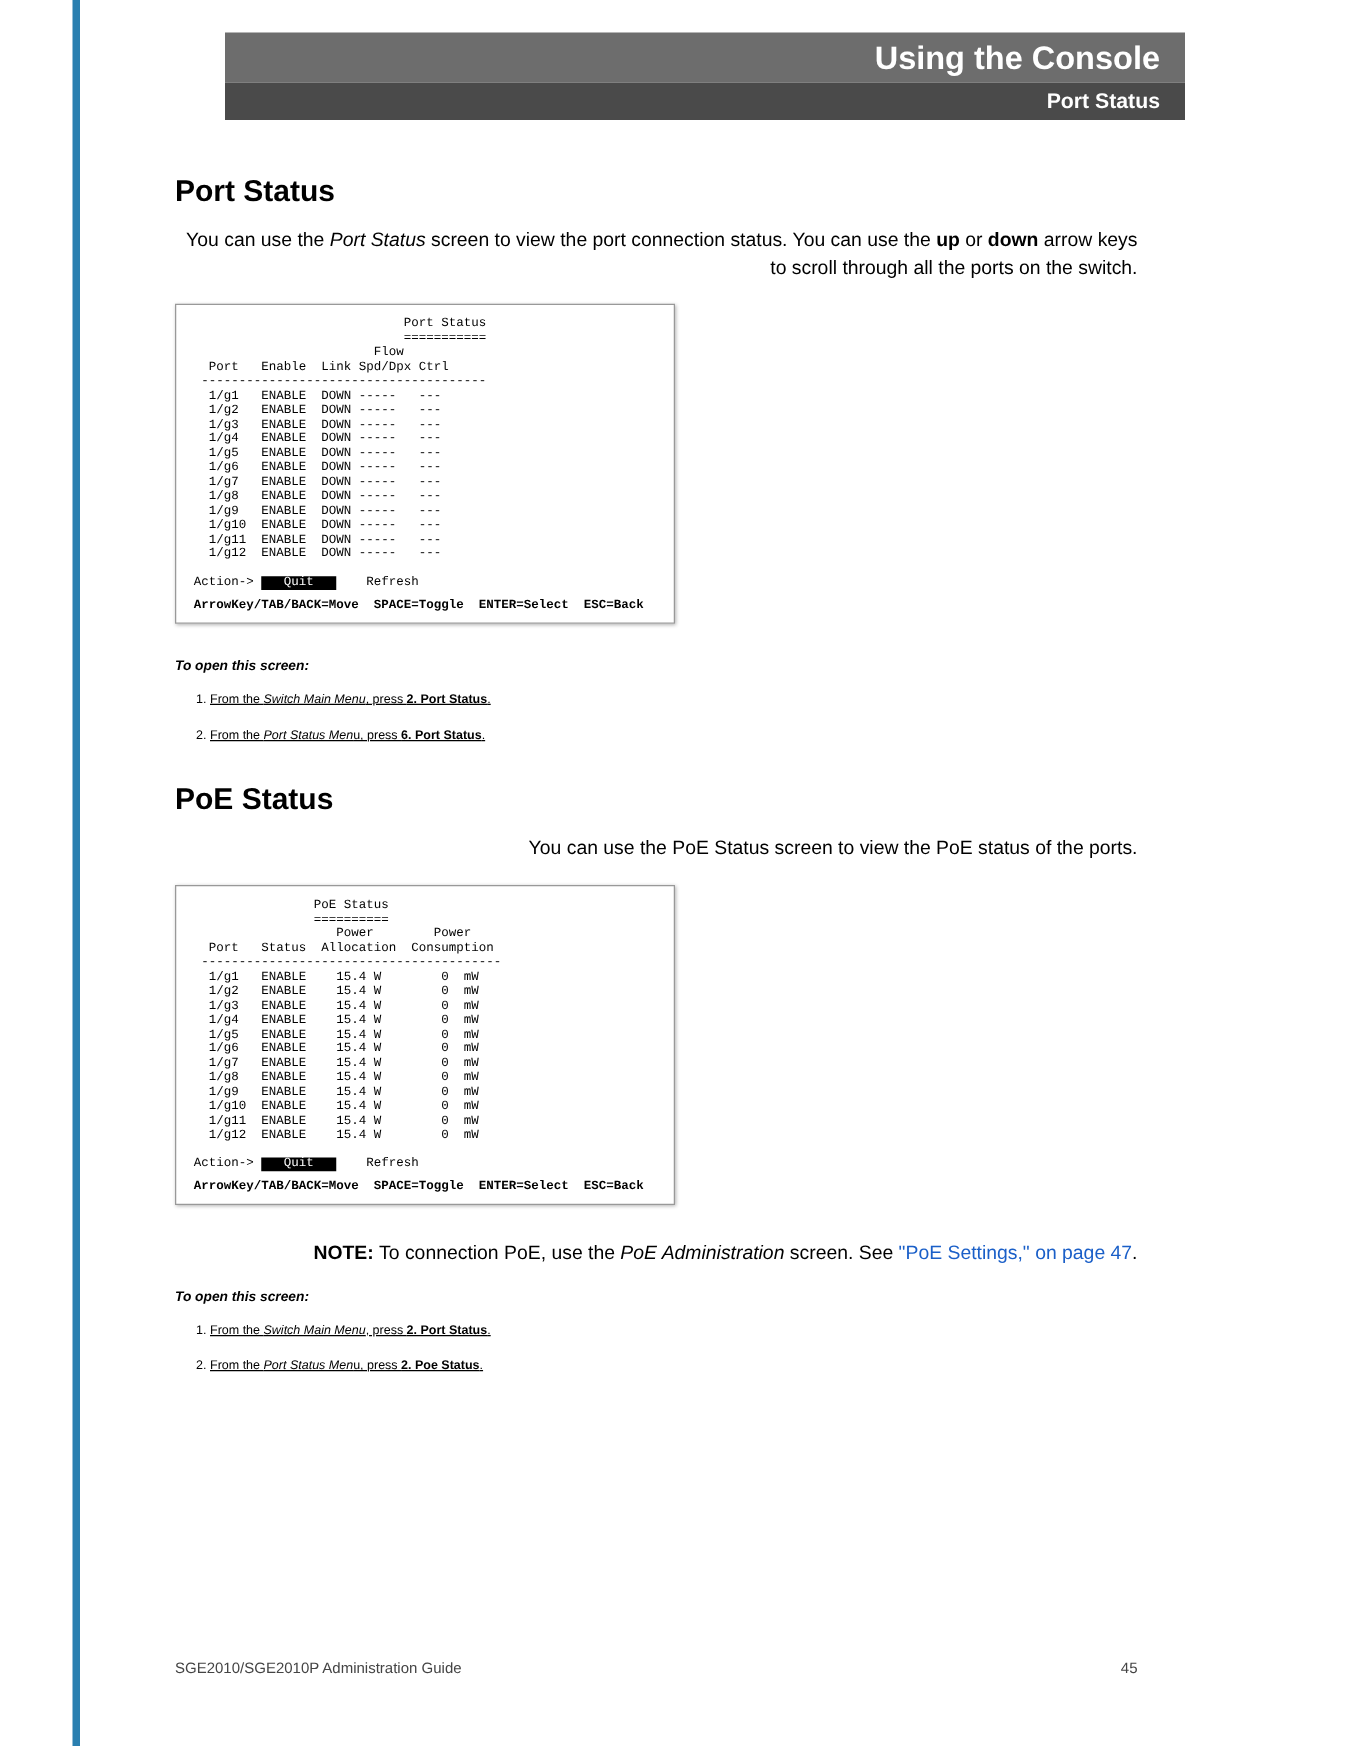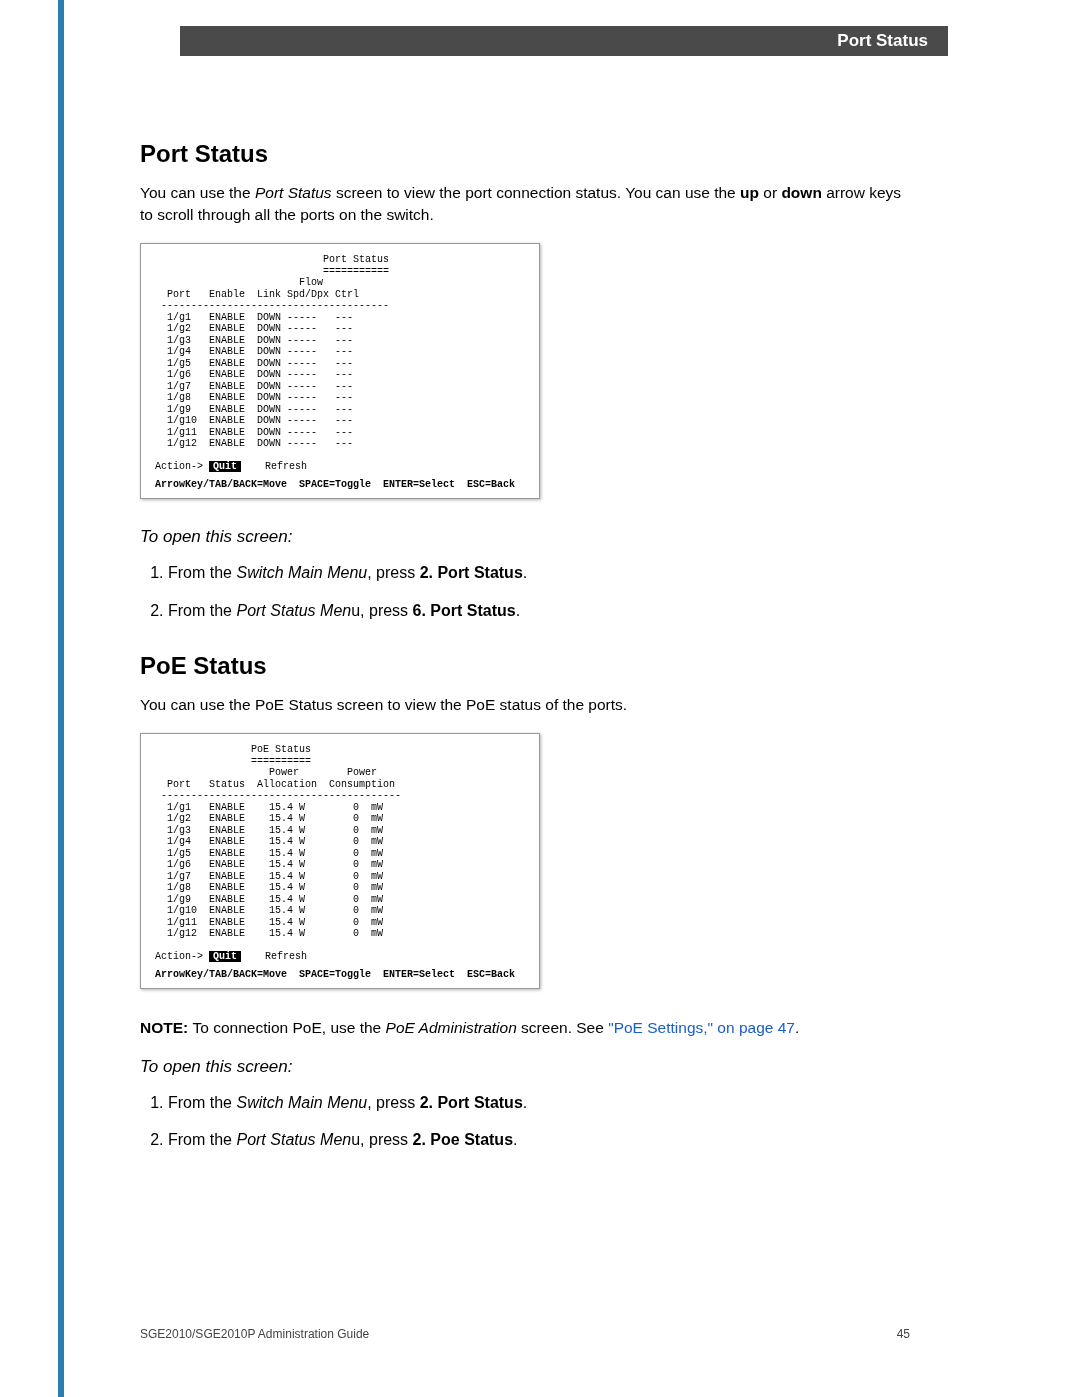--- a/index.html
+++ b/index.html
@@ -7,39 +7,42 @@
   .page { width: 1080px; height: 1397px; position: relative; margin: 0 auto; background: #fff; }
   .vstrip { position: absolute; left: 58px; top: 0; width: 6px; height: 1397px; background: #2a7fb0; }
   .header-chapter { position: absolute; right: 132px; top: 26px; width: 768px; }
   .chapter-bar { height: 40px; background: #6d6d6d; display: flex; align-items: center; justify-content: flex-end; padding-right: 20px; }
   .chapter-bar span { color: #fff; font-size: 26px; font-weight: 600; }
   .sub-bar { height: 30px; background: #4a4a4a; display: flex; align-items: center; justify-content: flex-end; padding-right: 20px; }
   .sub-bar span { color: #fff; font-size: 17px; font-weight: 700; }
   .content { position: absolute; left: 140px; top: 140px; width: 770px; }
   h2 { font-size: 24px; font-weight: 700; color: #000; margin-bottom: 14px; }
   h2.poe { margin-top: 30px; }
-  p.body { font-size: 15.5px; line-height: 1.4; margin-bottom: 18px; }
+  p.body { font-size: 15.5px; line-height: 1.4; margin-bottom: 18px; text-align: right; }
   .bold { font-weight: 700; }
   .ital { font-style: italic; }
   .link { color: #1a5fc8; }
   .console-box { border: 1px solid #999; box-shadow: 1px 1px 3px rgba(0,0,0,.3); padding: 10px 14px 8px 14px; width: 400px; margin-bottom: 28px; background: #fff; }
   .console-inner { font-family: "Courier New", monospace; font-size: 10px; line-height: 1.15; white-space: pre; color: #000; }
-  .subhead { font-style: italic; font-weight: 400; font-size: 17px; margin: 8px 0 14px 0; }
+  .subhead { font-style: italic; font-weight: 700; font-size: 11px; margin: 8px 0 14px 0; }
   ol { list-style: decimal; padding-left: 28px; }
-  ol li { font-size: 16px; line-height: 1.45; margin-bottom: 14px; }
+  ol li { font-size: 10px; line-height: 1.45; margin-bottom: 14px; text-decoration: underline; }
   .footer { position: absolute; left: 140px; bottom: 56px; width: 770px; display: flex; justify-content: space-between; align-items: center; font-size: 12px; color: #444; }
-  .quit { background: #000; color: #fff; padding: 0 4px; font-weight: bold; }
+  .quit { background: #000; color: #fff; padding: 0 18px; }
 </style>
 </head>
 <body>
 
 <div class="page">
   <div class="vstrip"></div>
 
   <div class="header-chapter">
+    <div class="chapter-bar">
+        <span>Using the Console</span>
+      </div>
     <div class="sub-bar">
         <span>Port Status</span>
       </div>
   </div>
 
   <div class="content">
 
     <h2>Port Status</h2>
     <p class="body">
       <span>You can use the </span><span class="ital">Port Status</span><span> screen to view the port connection status. You can use the </span><span class="bold">up</span><span> or </span><span class="bold">down</span><span> arrow keys to scroll through all the ports on the switch.</span>

